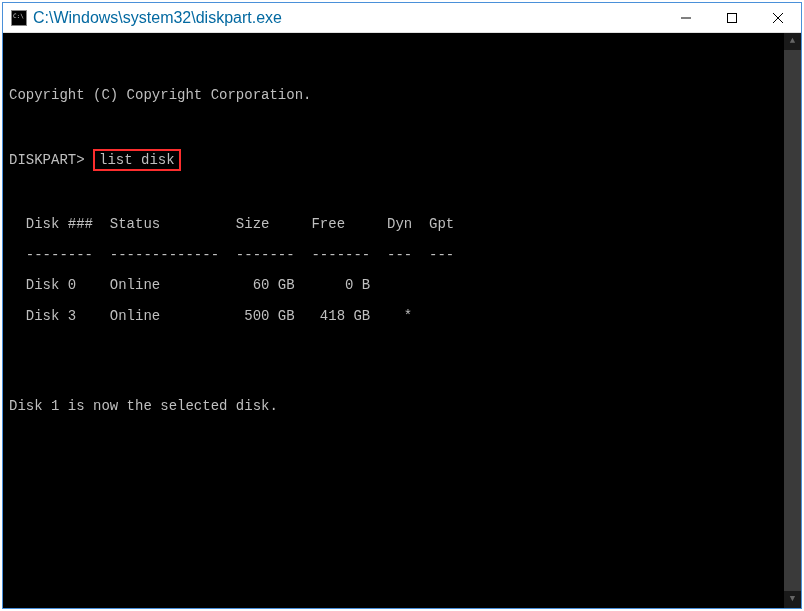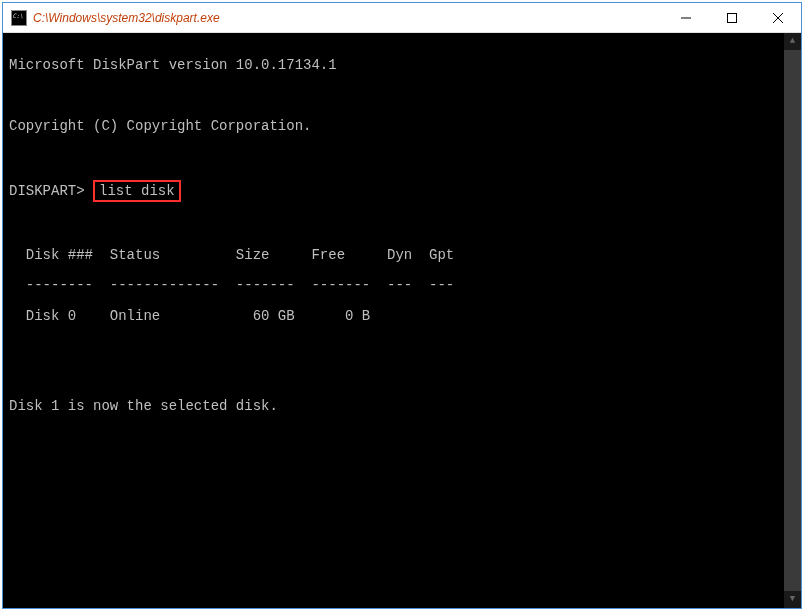--- a/index.html
+++ b/index.html
@@ -18,24 +18,23 @@
       display: flex;
       flex-direction: column;
       background: #fff;
       position: relative;
     }
     .titlebar {
       height: 30px;
       background: #fff;
       display: flex;
       align-items: center;
-      font-size: 12px;
-      color: #c2410c;
+      font-size: 16px;
+      color: #0369a1;
       border-bottom: 1px solid #e0e0e0;
-      font-style: italic;
     }
     .titlebar .icon {
       width: 16px; height: 16px; margin: 0 6px 0 8px;
       background: #000;
       display: inline-block;
       position: relative;
       border: 1px solid #888;
     }
     .titlebar .icon::after {
       content: "C:\\";
@@ -121,29 +120,29 @@
       <div class="win-btn">
         <svg width="10" height="10">
             <line x1="0" y1="0" x2="10" y2="10"></line>
             <line x1="10" y1="0" x2="0" y2="10"></line>
           </svg>
       </div>
     </div>
   </div>
 
   <div class="terminal">
-<span class="row">Microsoft DiskPart version 10.0.17134.1</span>
 <div class="blank"></div>
 <span class="row">Copyright (C) Copyright Corporation.</span>
 <div class="blank"></div>
 <span class="row"><span>DISKPART&gt;</span> <span class="hl">list disk</span></span>
 <div class="blank"></div>
 <span class="row">  Disk ###  Status         Size     Free     Dyn  Gpt</span>
 <span class="row">  --------  -------------  -------  -------  ---  ---</span>
 <span class="row">  Disk 0    Online           60 GB      0 B</span>
+<span class="row">  Disk 3    Online          500 GB   418 GB    *</span>
 <div class="blank"></div>
 <div class="blank"></div>
 <span class="row">Disk 1 is now the selected disk.</span>
 <div class="blank"></div>
 
 
 
 
 
 

